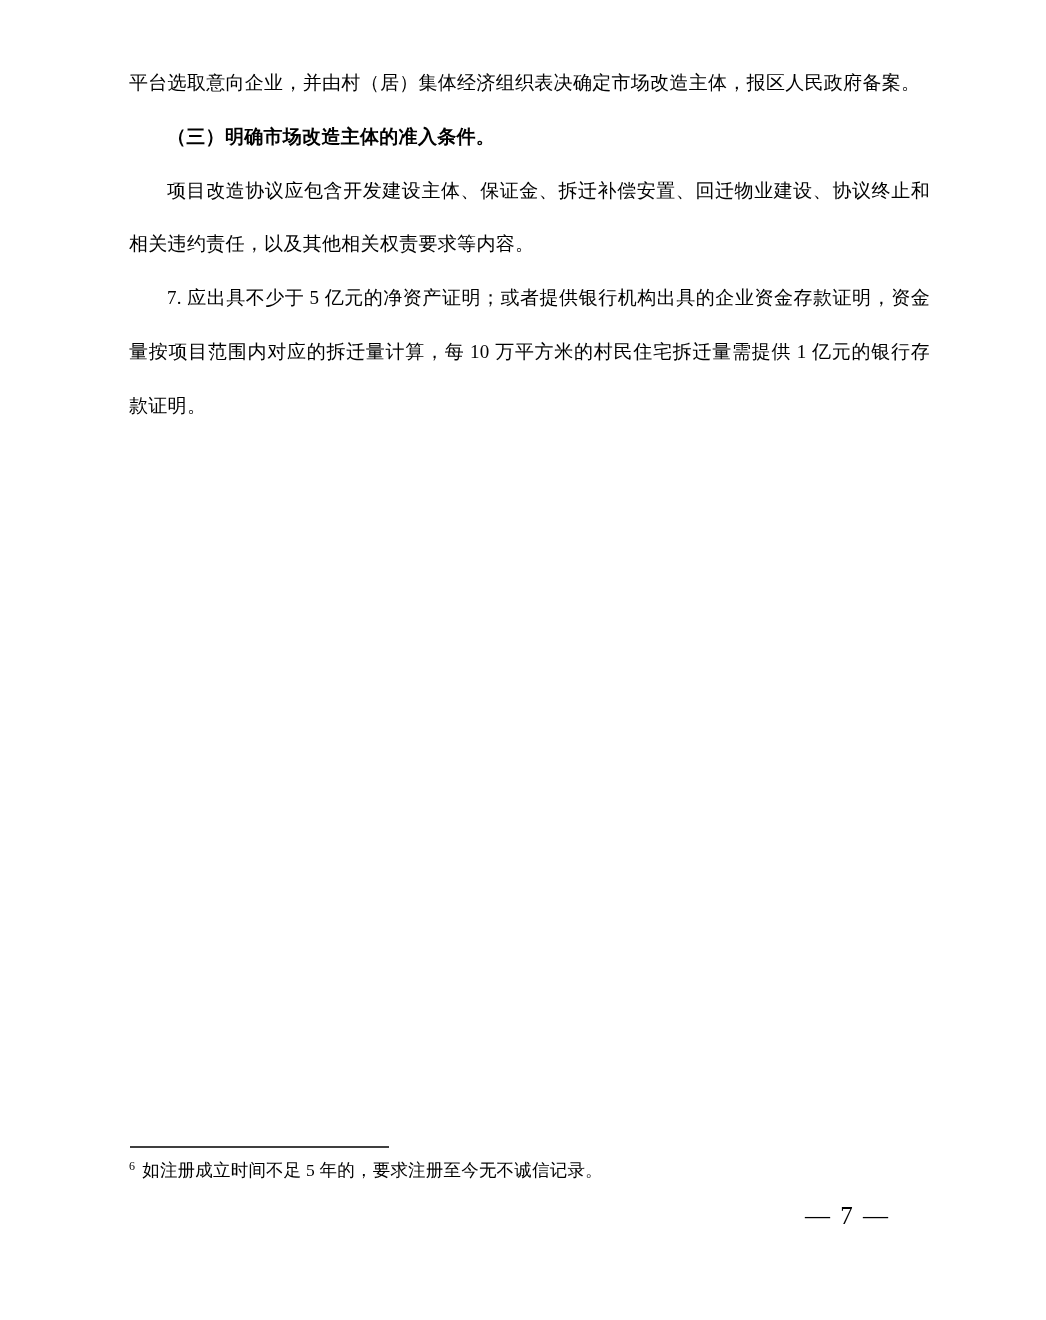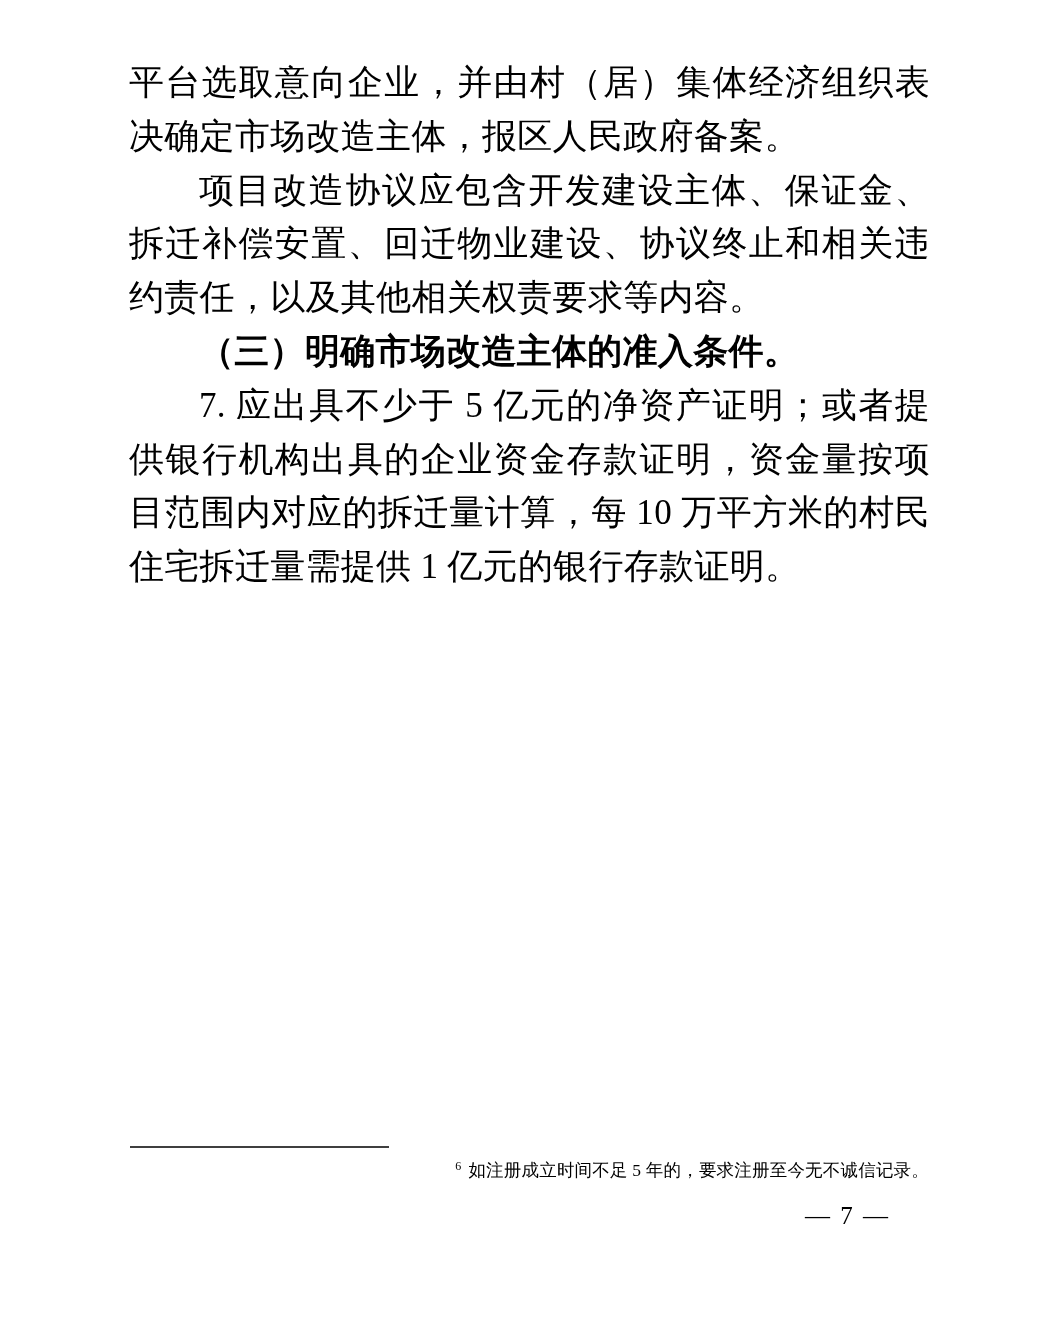--- a/index.html
+++ b/index.html
@@ -14,21 +14,21 @@
     background: #ffffff;
     overflow: hidden;
     font-family: "Liberation Serif", "DejaVu Serif", serif;
     color: #000000;
   }
   .body-text {
     position: absolute;
     left: 129px;
     top: 56px;
     width: 801px;
-    font-size: 35px;
+    font-size: 19px;
     line-height: 53.8px;
     letter-spacing: 0.3px;
     text-align: justify;
     text-justify: inter-character;
   }
   .para {
     margin: 0;
     padding: 0;
     text-indent: 2em;
   }
@@ -41,21 +41,20 @@
   .note-ref {
     font-size: 0.55em;
     line-height: 0;
     vertical-align: 10px;
   }
   .footnote {
     position: absolute;
     left: 129px;
     top: 1146px;
     width: 800px;
-    text-align: right;
   }
   .footnote-rule {
     width: 259px;
     height: 2px;
     background: #3f3f3f;
     margin: 0 0 10px 1px;
   }
   .footnote-text {
     font-size: 17.5px;
     line-height: 25px;
@@ -80,23 +79,23 @@
 <body>
 
 <div class="page">
 
   <main class="body-text">
 
     <p class="para no-indent"><span>平台选取意向企业，并由村（居）集体经济组织表决确定市场改造主体，报区人民政府备案。</span></p>
 
 
 
+    <p class="para"><span class="bold">（三）明确市场改造主体的准入条件。</span></p>
+
     <p class="para"><span>项目改造协议应包含开发建设主体、保证金、拆迁补偿安置、回迁物业建设、协议终止和相关违约责任，以及其他相关权责要求等内容。</span></p>
-
-    <p class="para"><span class="bold">（三）明确市场改造主体的准入条件。</span></p>
 
 
     <p class="para"><span>7. 应出具不少于 5 亿元的净资产证明；或者提供银行机构出具的企业资金存款证明，资金量按项目范围内对应的拆迁量计算，每 10 万平方米的村民住宅拆迁量需提供 1 亿元的银行存款证明。</span></p>
 
   </main>
 
   <footer class="footnote">
     <div class="footnote-rule"></div>
     <div class="footnote-text"><sup>6</sup><span>如注册成立时间不足 5 年的，要求注册至今无不诚信记录。</span></div>
   </footer>

